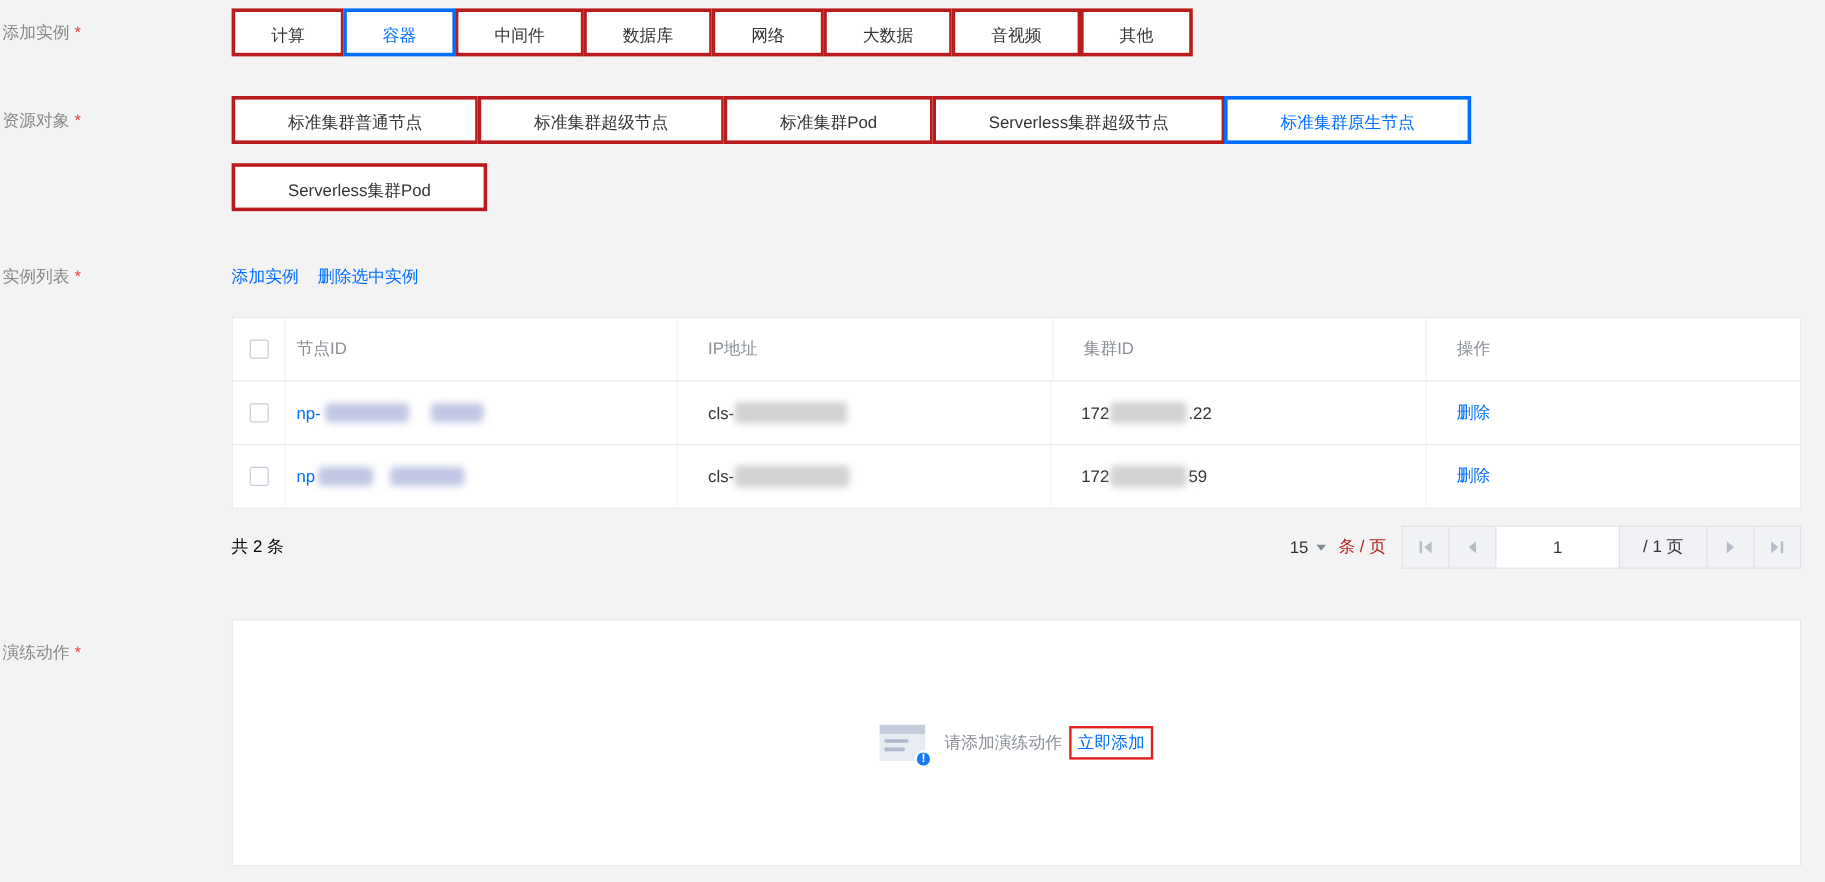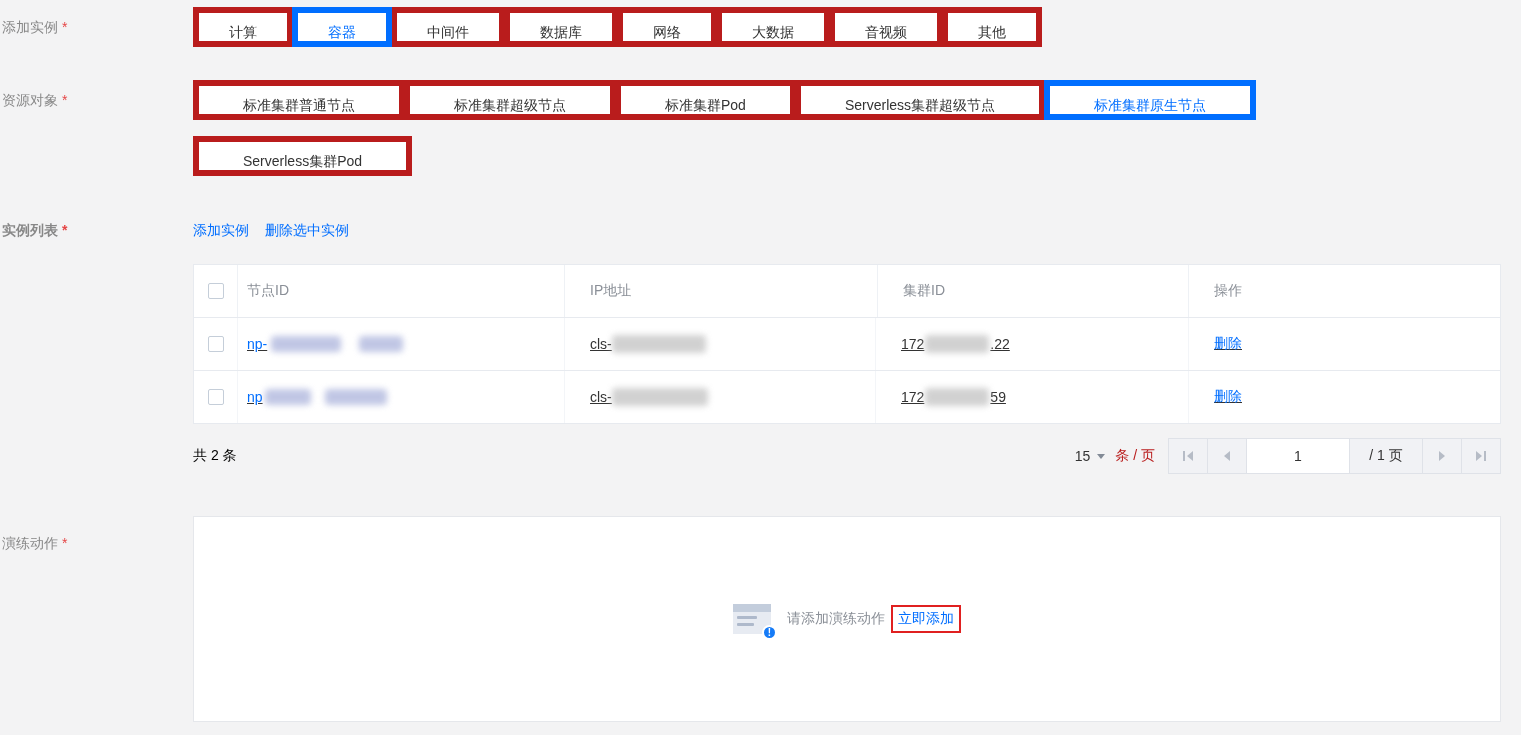--- a/index.html
+++ b/index.html
@@ -10,48 +10,48 @@
     font-family:"Liberation Sans","DejaVu Sans",sans-serif;
     font-size:14px; color:#333;
   }
   .page { padding:7px 20px 0 2px; }
 
   
   .form-row { display:flex; align-items:flex-start; }
   .form-label { flex:0 0 191px; color:#888; white-space:nowrap; }
   .form-label .req { color:#e54545; margin-left:4px; }
   .lh40 { line-height:40px; }
-  .lh24 { line-height:24px;font-weight:bold; }
+  .lh24 { line-height:24px; }
   .form-content { flex:1 1 auto; min-width:0; width:1308px; }
 
   
   .btn-line { display:flex; }
   .opt-btn {
     height:40px; line-height:38px; padding:0 30px; white-space:nowrap;
-    background:#fff; border:6px solid #b91c1c; color:#333;
+    background:#fff; border:3px solid #b91c1c; color:#333;
     font-family:inherit; font-size:14px; text-align:center;
     margin-left:-1px; position:relative; cursor:pointer;
   }
   .opt-btn:first-child { margin-left:0; }
   .opt-btn.selected { border-color:#006eff; color:#006eff; z-index:2; }
   .opt-wide { padding:0 44px; }
   .mt16 { margin-top:16px; }
   .row-gap1 { margin-top:33px; }
   .row-gap2 { margin-top:42px; }
 
   
   .links { line-height:24px; margin-bottom:22px; }
   .blue-link { color:#006eff; text-decoration:none; cursor:pointer; margin-right:12px; }
 
   
   .table { background:#fff; border:1px solid #e7eaef; width:1308px; }
   .t-row { display:flex; border-top:1px solid #e7eaef; align-items:stretch; }
   .t-row:first-child { border-top:none; }
   .t-head { height:52px; }
-  .t-data { height:53px;text-decoration:underline; }
+  .t-data { height:53px; }
   .t-cell { display:flex; align-items:center; padding:0 15px 0 25px; overflow:hidden; white-space:nowrap; }
   .t-head .t-cell { color:#8a8f97; border-right:1px solid #eef1f5; }
   .t-head .t-cell:last-child { border-right:none; }
   .t-data .t-cell { border-right:1px solid #f3f5f8; }
   .t-data .t-cell:last-child { border-right:none; }
   .c-check { flex:0 0 44px; justify-content:center; padding:0; }
   .c-node  { flex:0 0 327px; padding-left:9px; }
   .c-cluster { flex:0 0 311px; }
   .c-ip    { flex:0 0 313px; }
   .c-op    { flex:1 1 auto; }

